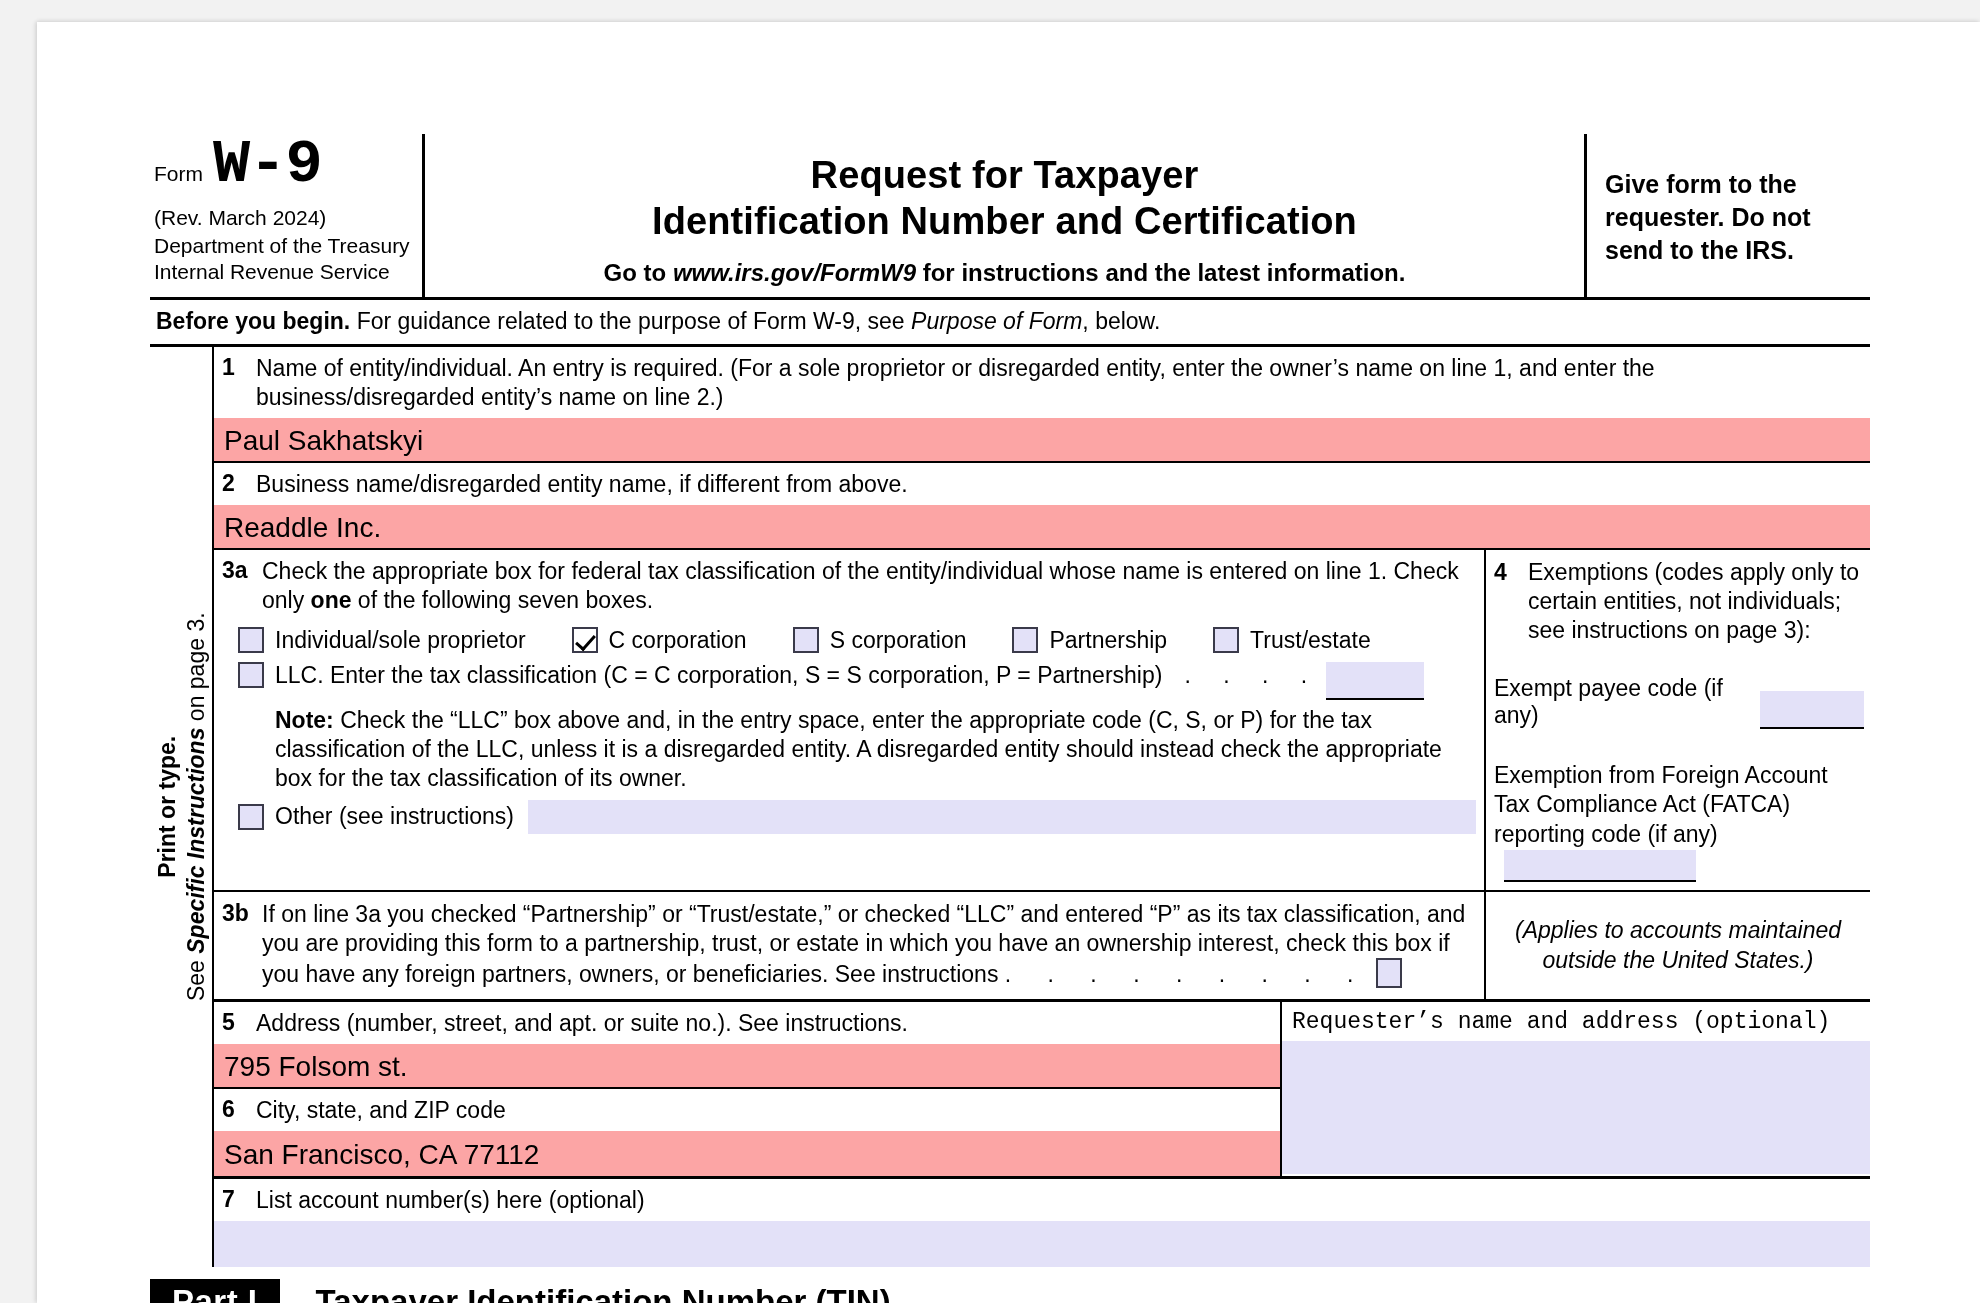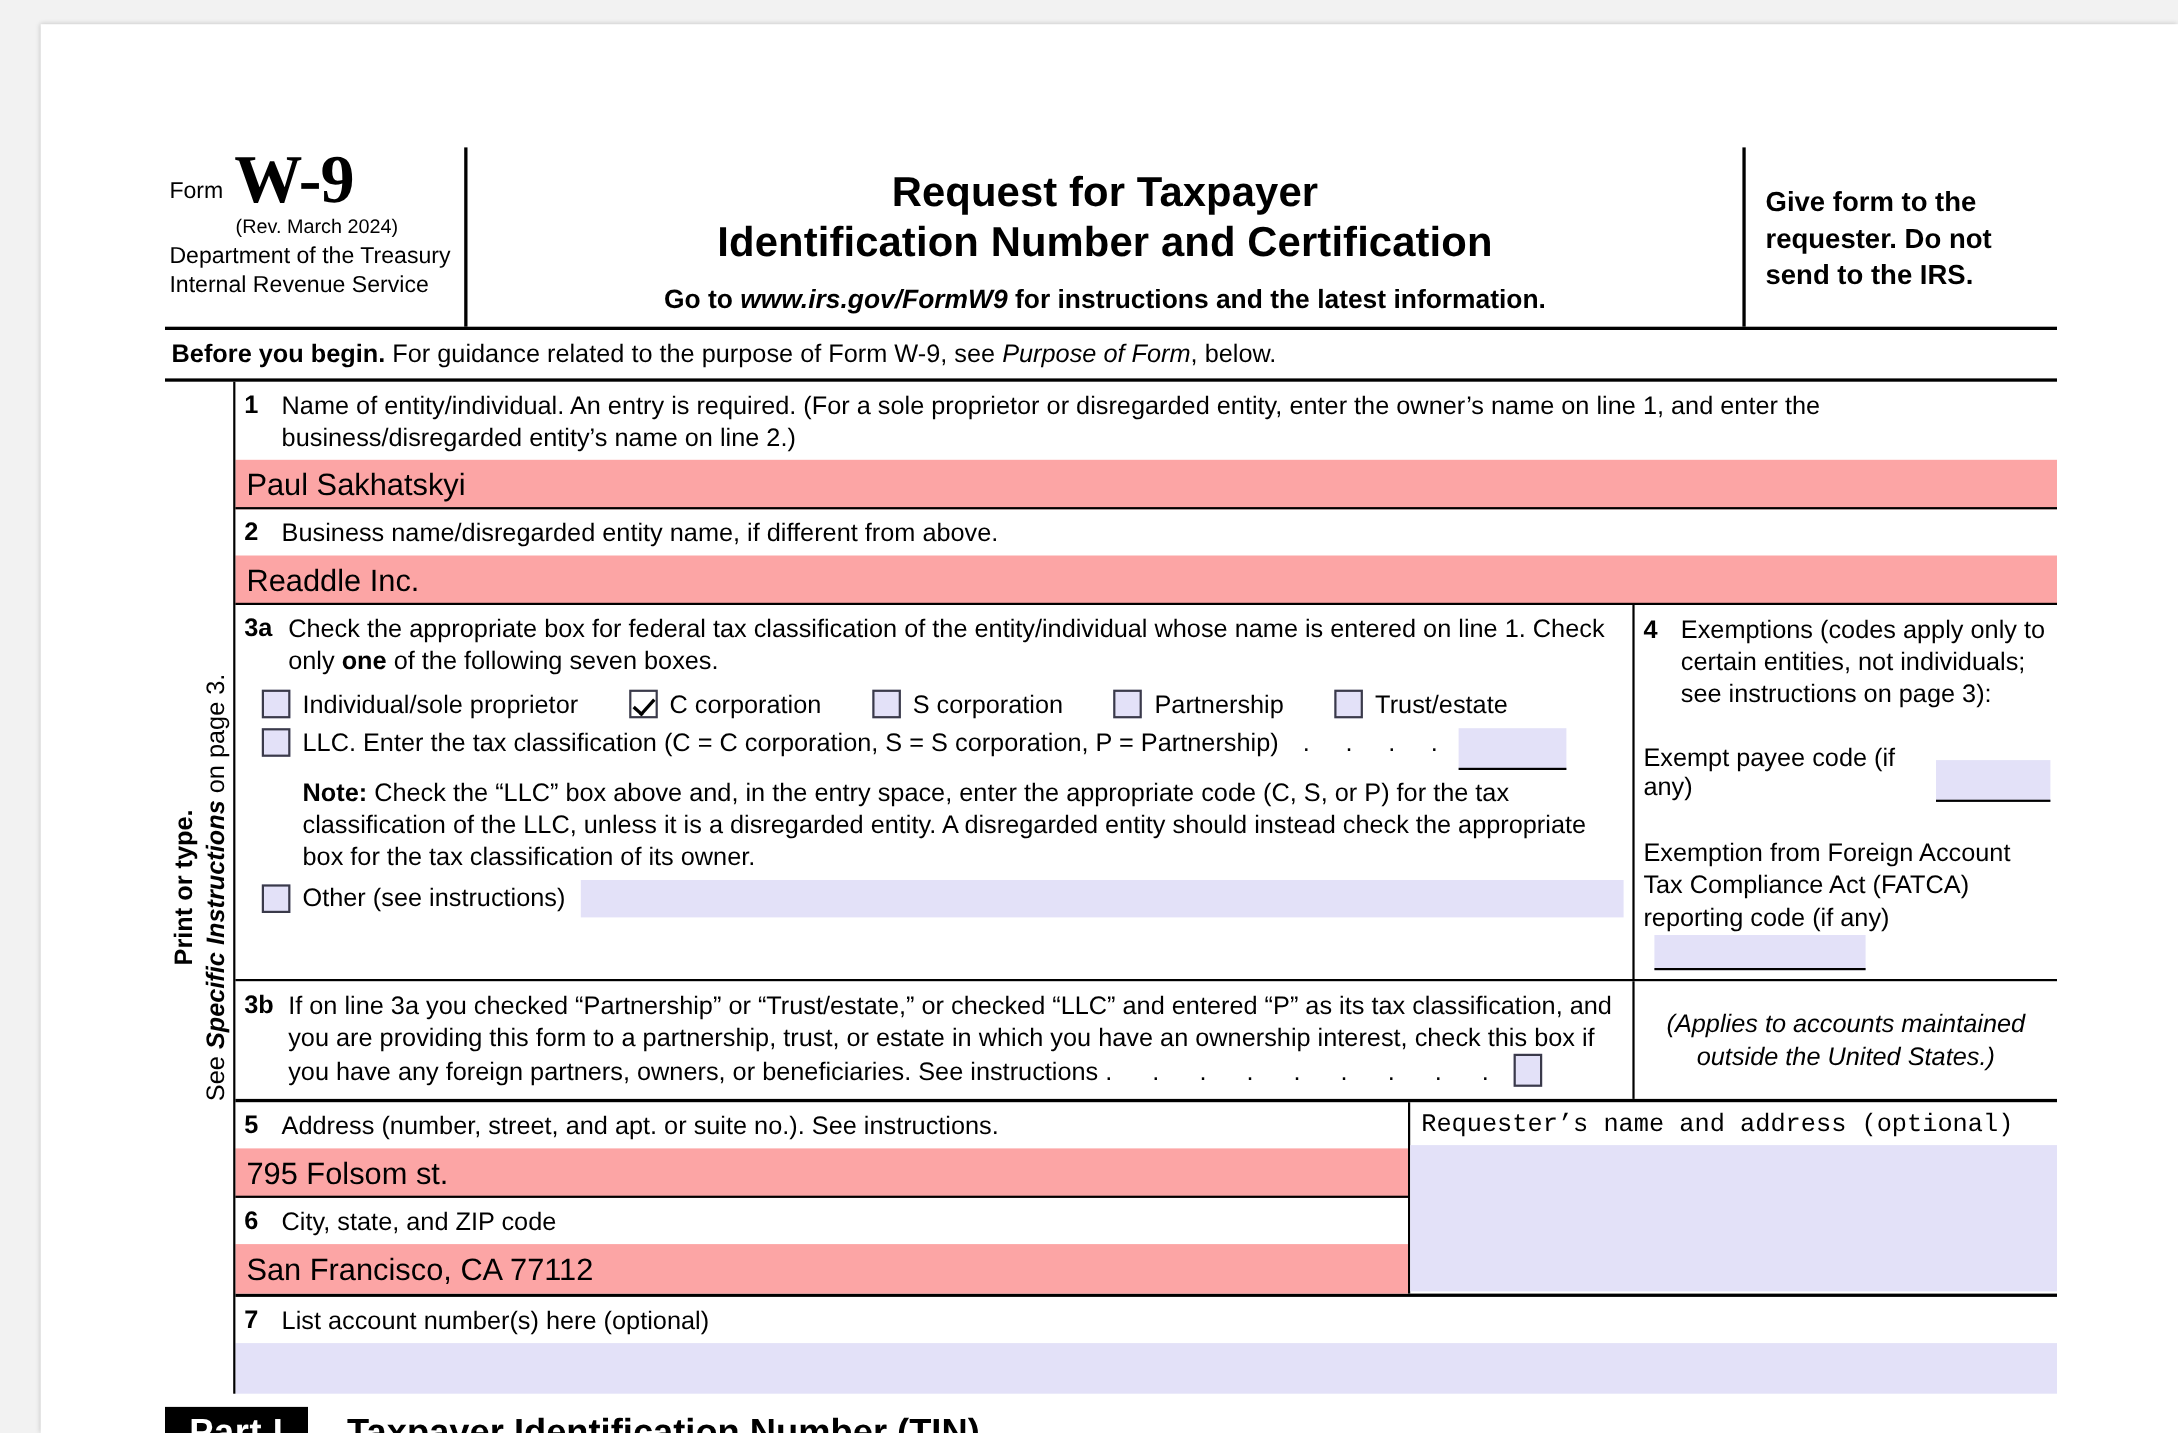--- a/index.html
+++ b/index.html
@@ -40,27 +40,27 @@
     align-items: stretch;
   }
   .hdr-left {
     width: 272px;
     padding: 2px 0 6px 4px;
     box-sizing: border-box;
   }
   .formline { display: flex; align-items: flex-end; gap: 10px; }
   .formword { font-size: 21px; line-height: 1.0; padding-bottom: 9px; }
   .w9 {
-    font-family: Liberation Serif, serif;
+    font-family: Liberation Mono, monospace;
     font-weight: bold;
     font-size: 62px;
     line-height: 0.92;
     letter-spacing: -1px;
   }
-  .rev { font-size: 18px; margin-top: 3px; text-align: center; }
+  .rev { font-size: 21px; margin-top: 13px; }
   .dept { font-size: 21px; margin-top: 3px; line-height: 1.22; }
 
   .hdr-mid {
     flex: 1;
     border-left: 3px solid #000;
     border-right: 3px solid #000;
     padding: 18px 10px 10px;
     box-sizing: border-box;
     text-align: center;
   }

